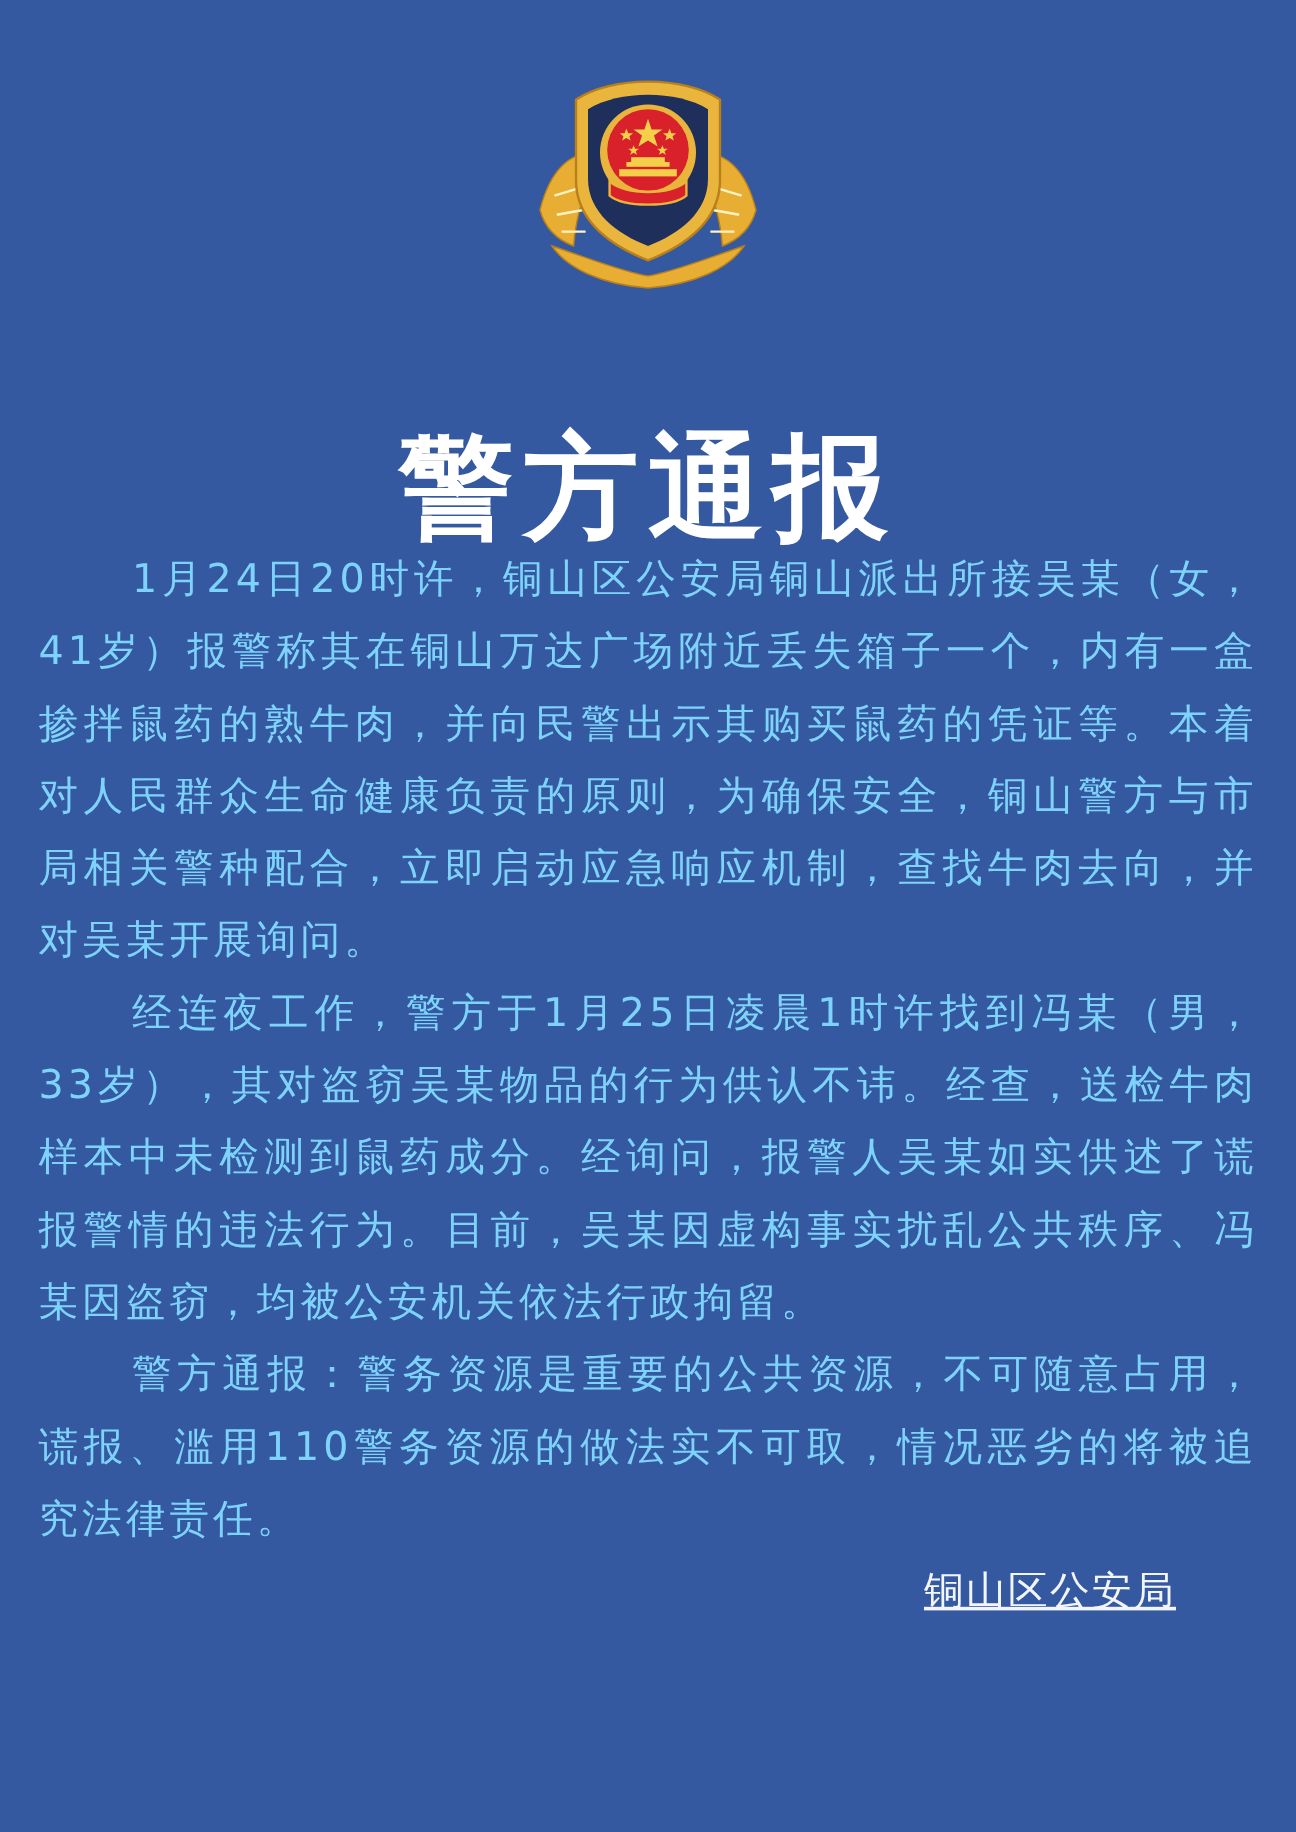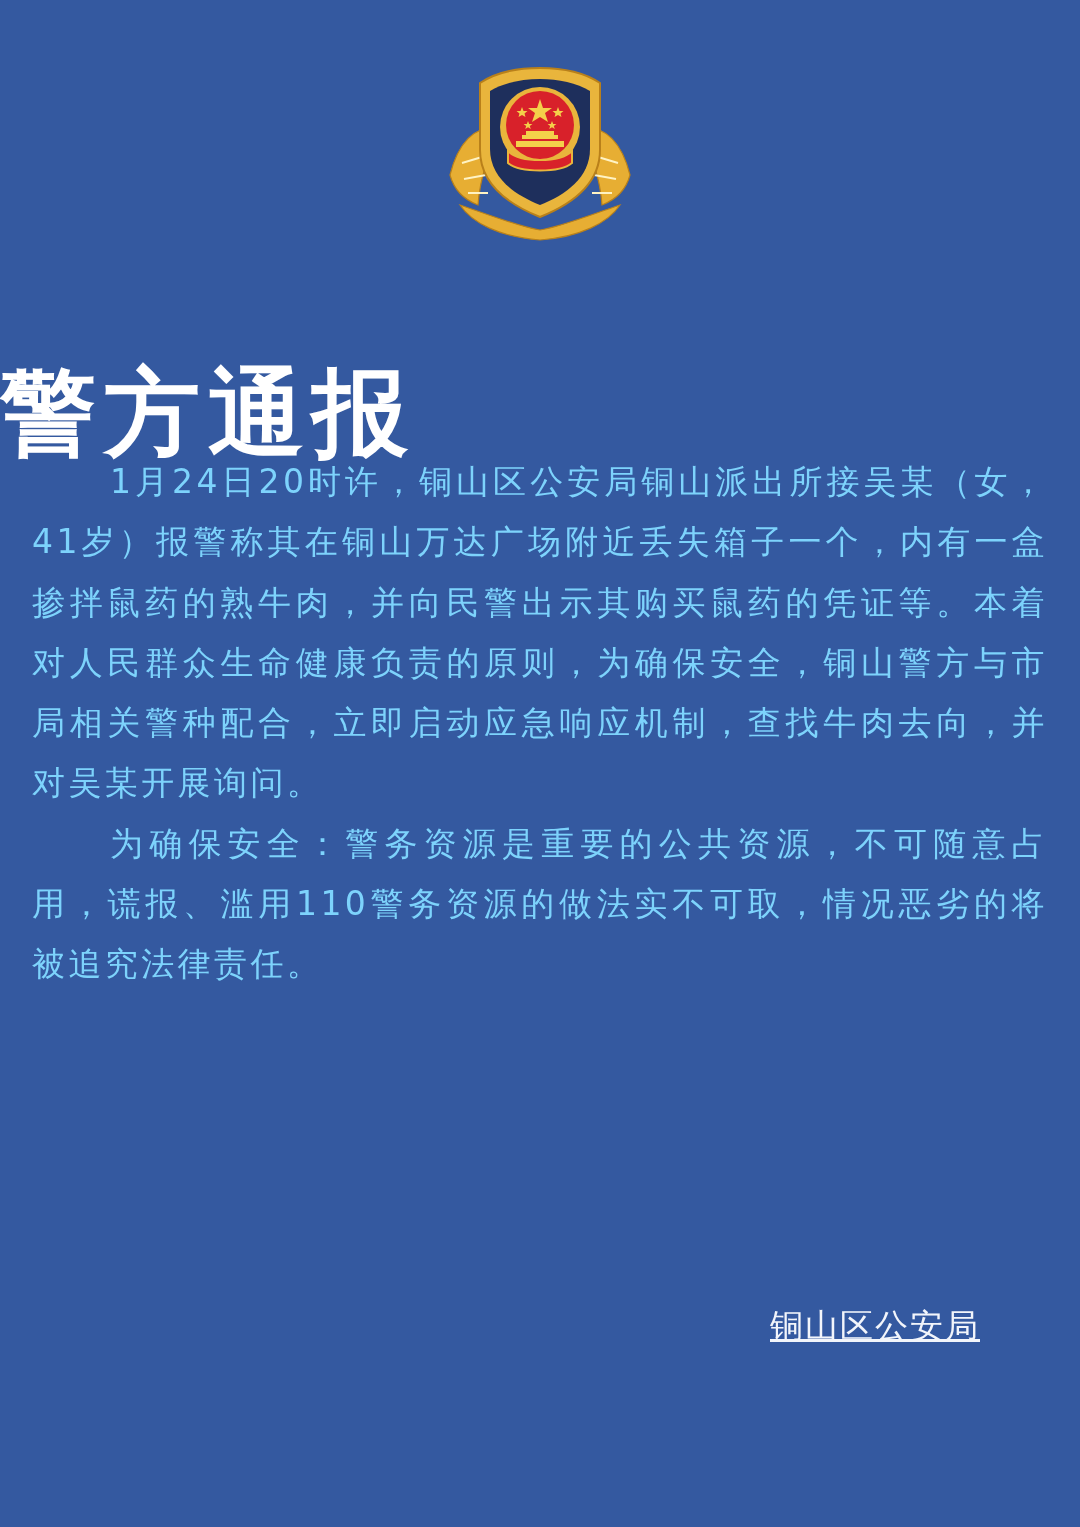--- a/index.html
+++ b/index.html
@@ -20,22 +20,22 @@
       left: 440px;
       top: 55px;
       width: 200px;
       height: 190px;
     }
     .title {
       position: absolute;
       left: 0;
       top: 290px;
       width: 1080px;
-      text-align: left;
-      font-family: Liberation Serif, serif;
+      text-align: center;
+      font-family: Liberation Mono, monospace;
       font-weight: bold;
       font-size: 96px;
       letter-spacing: 8px;
       color: #ffffff;
       line-height: 120px;
     }
     .body-text {
       position: absolute;
       left: 32px;
       top: 452px;
@@ -98,18 +98,19 @@
       <rect x="76" y="86" width="48" height="6"></rect>
     </g>
     <path d="M68 96 C 80 108, 120 108, 132 96 L 132 108 C 120 118, 80 118, 68 108 Z" fill="#d8212a" stroke="#e9b53c" stroke-width="2"></path>
   </svg>
 </div>
 
 <h1 class="title">警方通报</h1>
 
 <div class="body-text">
   <p class="para">1月24日20时许，铜山区公安局铜山派出所接吴某（女，41岁）报警称其在铜山万达广场附近丢失箱子一个，内有一盒掺拌鼠药的熟牛肉，并向民警出示其购买鼠药的凭证等。本着对人民群众生命健康负责的原则，为确保安全，铜山警方与市局相关警种配合，立即启动应急响应机制，查找牛肉去向，并对吴某开展询问。</p>
-  <p class="para">为确保安全：警务资源是重要的公共资源，不可随意占用，谎报、滥用110警务资源的做法实不可取，情况恶劣的将被追究法律责任。</p>
+  <p class="para">经连夜工作，警方于1月25日凌晨1时许找到冯某（男，33岁），其对盗窃吴某物品的行为供认不讳。经查，送检牛肉样本中未检测到鼠药成分。经询问，报警人吴某如实供述了谎报警情的违法行为。目前，吴某因虚构事实扰乱公共秩序、冯某因盗窃，均被公安机关依法行政拘留。</p>
+  <p class="para">警方通报：警务资源是重要的公共资源，不可随意占用，谎报、滥用110警务资源的做法实不可取，情况恶劣的将被追究法律责任。</p>
 </div>
 
 <div class="signature">
   <span class="sig-line">铜山区公安局</span>
 </div>
 
 </body></html>

